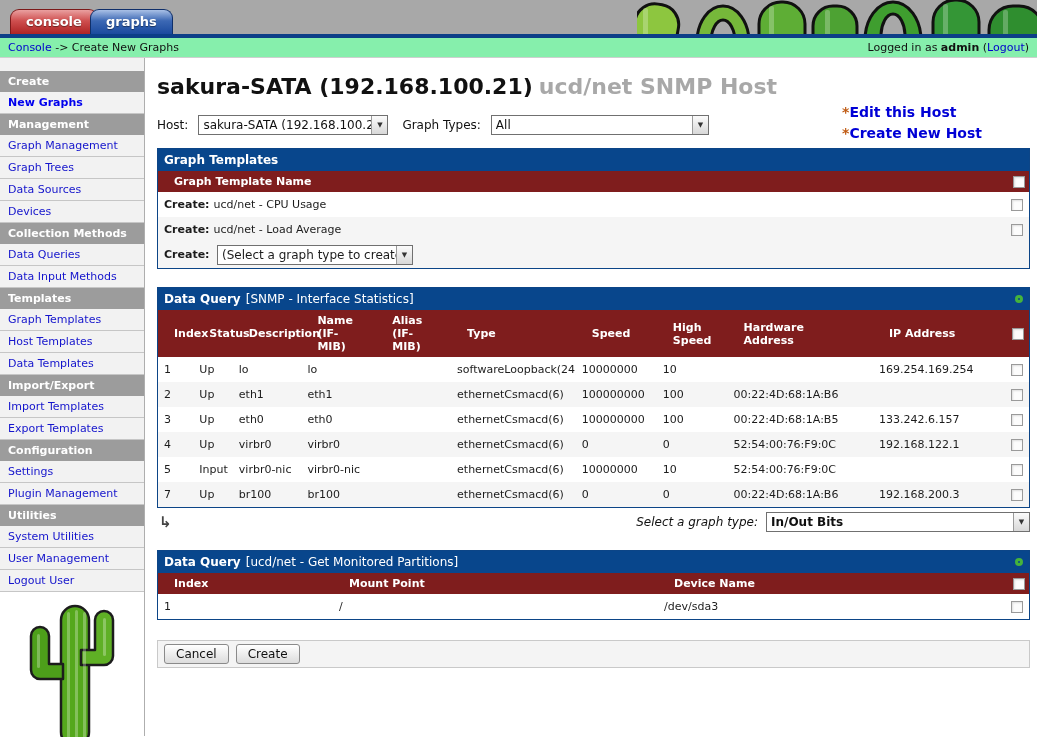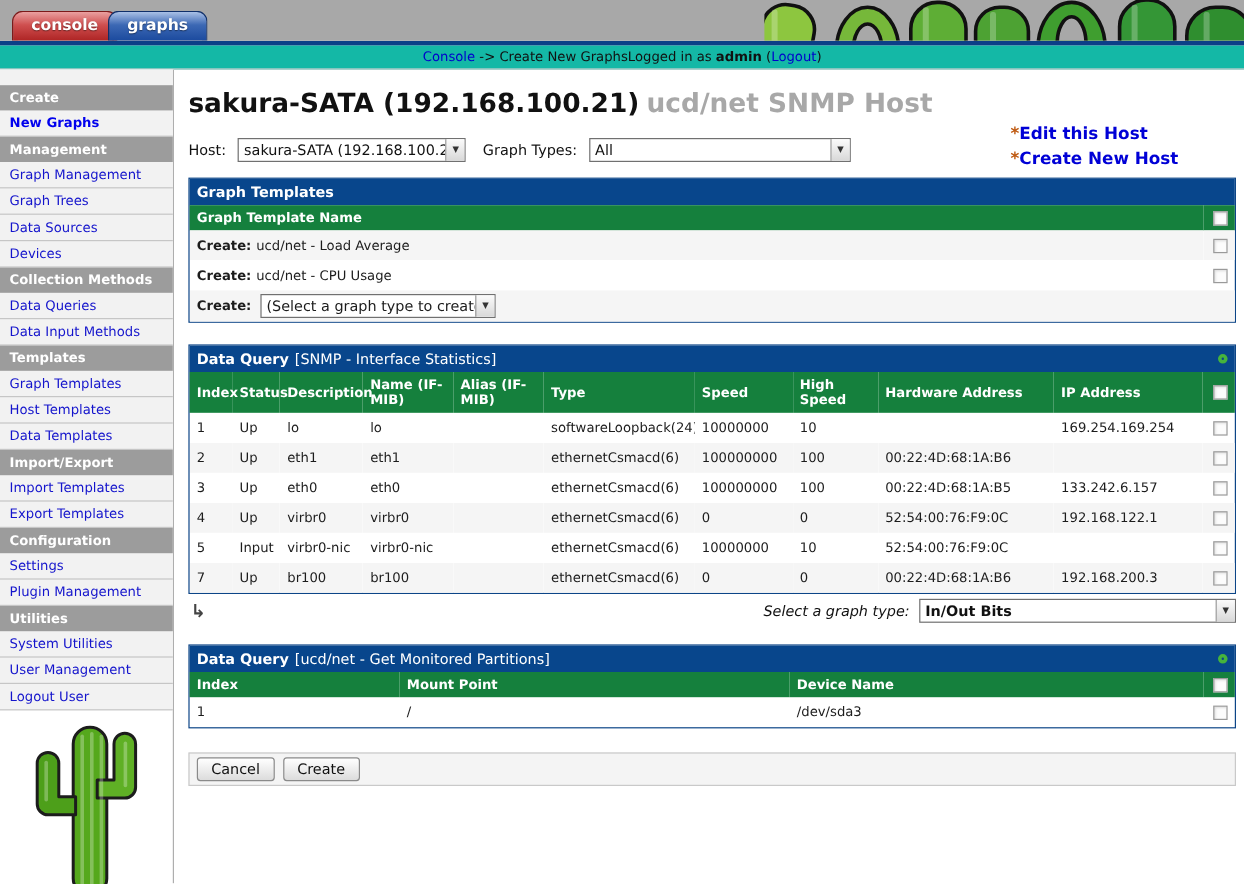--- a/index.html
+++ b/index.html
@@ -12,22 +12,22 @@
   .tab { position:absolute; bottom:0; height:25px; line-height:23px; padding:0 15px;
     color:#fff; font-weight:bold; font-size:13px; border-radius:9px 9px 0 0;
     text-shadow:0 1px 1px rgba(0,0,0,.45); cursor:pointer; }
   .tab-console { left:10px; background:linear-gradient(180deg,#eaa0a0 0%,#cf4f4f 45%,#ae2424 100%);
     border:1px solid #7c1a1a; border-bottom:none; }
   .tab-graphs { left:90px; background:linear-gradient(180deg,#a9c0e6 0%,#3c68b4 45%,#1b4a9e 100%);
     border:1px solid #0f2f6a; border-bottom:none; }
   .blueline { height:4px; background:#0c3f87; }
 
   
-  .breadcrumb-bar { height:20px; background:#14b8a6; border-bottom:1px solid #cfcfcf;
-    display:flex; align-items:center; justify-content:center; padding:0 8px; }
+  .breadcrumb-bar { height:20px; background:#86efac; border-bottom:1px solid #cfcfcf;
+    display:flex; align-items:center; justify-content:space-between; padding:0 8px; }
   a.lnk { color:#0000cc; text-decoration:none; cursor:pointer; }
   .session b { font-weight:bold; }
 
   
   .layout { display:flex; height:678px; }
   .sidebar { flex:0 0 145px; border-right:1px solid #aeaeae; background:#fff; }
   .menu { background:#f2f2f2; padding-top:13px; }
   .menu-header { background:#9c9c9c; color:#fff; font-weight:bold; padding:4px 8px; }
   .menu-item { display:block; color:#1414cc; padding:4px 8px; border-bottom:1px solid #c6c6c6;
     text-decoration:none; cursor:pointer; }
@@ -60,21 +60,21 @@
   .w-graphtype { width:264px;font-weight:bold; } .w-graphtype .stext{flex:1;}
 
   
   .section { border:1px solid #0c4587; margin-top:13px; }
   .sec-header { background:#08468c; color:#fff; font-size:12px; padding:4px 6px;
     display:flex; align-items:center; }
   .sec-header .t1 { font-weight:bold; margin-right:5px; }
   .sec-header .ring { margin-left:auto; width:8px; height:8px; border:3px solid #45b33c;
     border-radius:50%; cursor:pointer; }
   table { border-collapse:collapse; width:100%; table-layout:fixed; }
-  th { background:#15803d; color:#fff; text-align:left; font-size:11px; padding:4px 6px; }
+  th { background:#7f1d1d; color:#fff; text-align:left; font-size:11px; padding:4px 16px; }
   td { padding:6px 6px; font-size:11px; color:#1c1c1c; overflow:hidden; white-space:nowrap; }
   tr.alt td { background:#f5f5f5; }
   .cbcell { text-align:right; }
   .cb { display:inline-block; width:12px; height:12px; border:1px solid #9a9a9a;
     background:#fcfcfc; box-shadow:inset 1px 1px 2px rgba(0,0,0,.12); cursor:pointer; vertical-align:middle; }
   .create-lbl { font-weight:bold; margin-right:4px; }
   .gt-row td { padding:6px 6px; }
   .gt-select-row td { padding:3px 6px; }
 
   
@@ -212,26 +212,26 @@
     <div class="section">
       <div class="sec-header">
         <span class="t1">Graph Templates</span>
       </div>
       <table>
         <tbody>
             <tr>
           <th>Graph Template Name</th>
           <th class="gcol-cb cbcell"><span class="cb"></span></th>
         </tr>
+        <tr class="gt-row">
+          <td><span class="create-lbl">Create:</span><span>ucd/net - CPU Usage</span></td>
+          <td class="cbcell"><span class="cb"></span></td>
+        </tr>
         <tr class="gt-row alt">
           <td><span class="create-lbl">Create:</span><span>ucd/net - Load Average</span></td>
-          <td class="cbcell"><span class="cb"></span></td>
-        </tr>
-        <tr class="gt-row">
-          <td><span class="create-lbl">Create:</span><span>ucd/net - CPU Usage</span></td>
           <td class="cbcell"><span class="cb"></span></td>
         </tr>
         <tr class="gt-select-row alt">
           <td colspan="2"><span class="create-lbl">Create:</span>
             <div class="select w-create" style="vertical-align:middle;">
               <span class="stext">(Select a graph type to create)</span>
               <span class="sarrow">▼</span>
             </div>
           </td>
         </tr>

